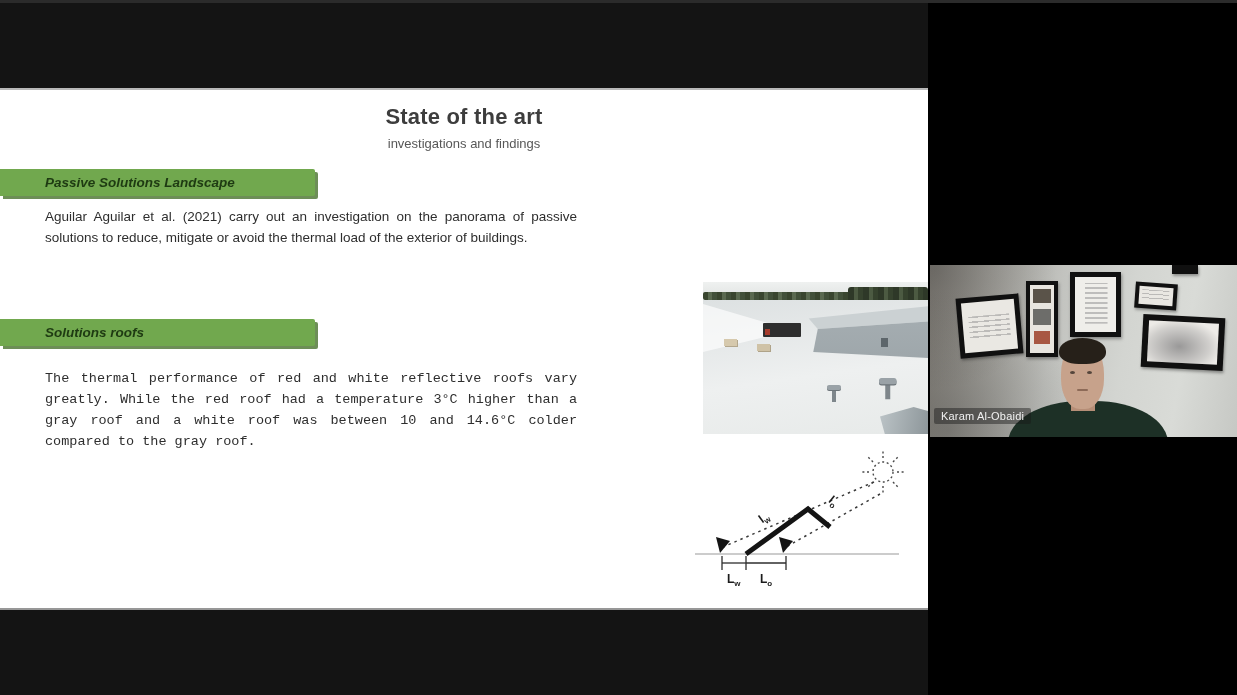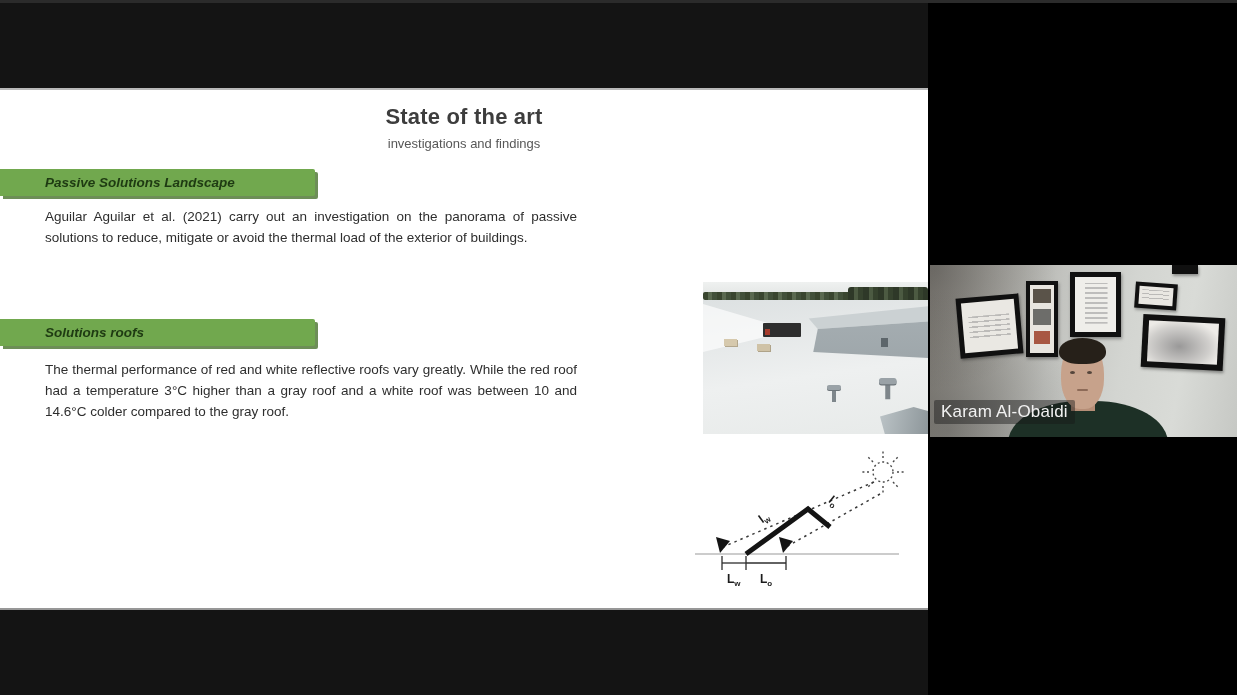--- a/index.html
+++ b/index.html
@@ -23,21 +23,21 @@
             display:flex; align-items:center; background:#71a84e; color:#1e3a12;
             font-size:13.5px; font-weight:600; border-radius:0 2px 2px 0;
             box-shadow:3px 3px 0 rgba(84,122,57,.85);font-style:italic; }
   .banner-1 { top:79px; }
   .banner-2 { top:229px; }
   .banner-3 { top:374px; }
 
   .para { position:absolute; left:45px; width:532px; font-size:13.5px; line-height:21px;
           text-align:justify; color:#2e2e2e; }
   .para-1 { top:116px; }
-  .para-2 { top:269px; }
+  .para-2 { top:278px;font-family:Liberation Mono, monospace; }
   .para-3 { top:424px; }
 
   
   .photo { position:absolute; left:703px; top:192px; width:225px; height:152px; overflow:hidden;
            background:#eef0f0; }
   .ph-sky { position:absolute; left:0; top:0; width:100%; height:16px;
             background:linear-gradient(#eff1f0,#e1e4e3); }
   .ph-trees { position:absolute; left:0; top:10px; width:100%; height:8px; border-radius:2px;
               background:repeating-linear-gradient(90deg,#39452f 0 5px,#5a6950 5px 9px,#42503a 9px 14px); }
   .ph-trees2 { position:absolute; right:0; top:5px; width:80px; height:17px; border-radius:3px;
@@ -100,21 +100,21 @@
   .person-neck { position:absolute; left:141px; bottom:26px; width:24px; height:16px; background:#b68e77; }
   .person-head { position:absolute; left:131px; top:76px; width:43px; height:68px; background:#c7a28b;
                  border-radius:48% 48% 44% 44%; }
   .person-hair { position:absolute; left:-2px; top:-3px; width:47px; height:26px; background:#262019;
                  border-radius:50% 50% 42% 42%; }
   .person-eyes { position:absolute; left:9px; top:30px; width:5px; height:3px; background:#54453b;
                  border-radius:50%; box-shadow:17px 0 0 #54453b; }
   .person-mouth { position:absolute; left:16px; top:48px; width:11px; height:2px; background:#8d6a57; border-radius:2px; }
 
   .name-label { position:absolute; left:4px; bottom:13px; padding:2px 7px; background:rgba(25,25,25,.45);
-                color:#f1f1f1; font-size:17px; letter-spacing:.2px; border-radius:2px; }
+                color:#f1f1f1; font-size:11px; letter-spacing:.2px; border-radius:2px; }
 </style>
 </head>
 <body>
 
 <div class="screen">
   <div class="top-strip"></div>
 
   <div class="stage-left">
     <div class="slide">
 

